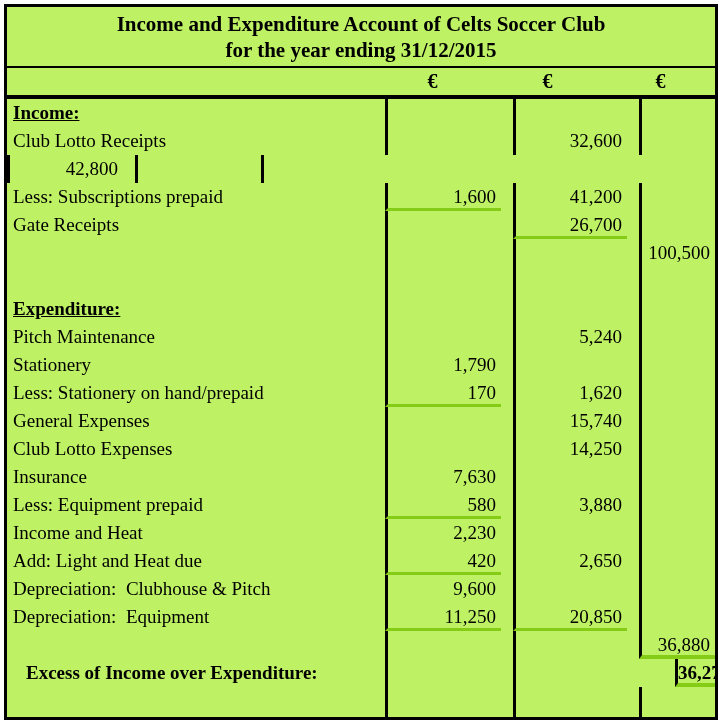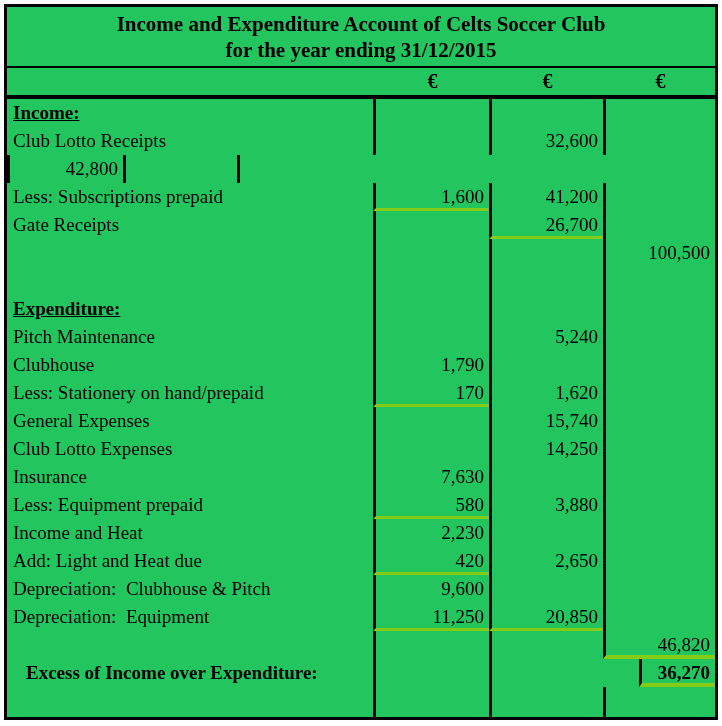--- a/index.html
+++ b/index.html
@@ -17,21 +17,21 @@
   .sheet {
     position: absolute;
     left: 4px;
     top: 4px;
     width: 714px;
     height: 716px;
     box-sizing: border-box;
     border: 3px solid #000000;
     display: flex;
     flex-direction: column;
-    background: #22c55e;
+    background: #bef264;
     justify-content: center;
   }
   .title-block {
     border-bottom: 2px solid #000000;
     padding: 4px 0 3px 0;
   }
   .title-line {
     text-align: center;
     font-weight: bold;
     font-size: 21px;
@@ -55,20 +55,21 @@
   }
   .rows {
     display: flex;
     flex-direction: column;
     flex: 1;
   }
   .row {
     display: flex;
     height: 28px;
     flex: none;
+    gap: 12px;
   }
   .row.fill {
     flex: 1;
   }
   .cell {
     box-sizing: border-box;
     font-size: 19px;
     line-height: 27px;
     overflow: hidden;
   }
@@ -156,21 +157,21 @@
         <div class="cell amt c2"></div>
         <div class="cell amt c3"></div>
       </div>
       <div class="row">
         <div class="cell lbl"><span>Pitch Maintenance</span></div>
         <div class="cell amt c1"></div>
         <div class="cell amt c2">5,240</div>
         <div class="cell amt c3"></div>
       </div>
       <div class="row">
-        <div class="cell lbl"><span>Clubhouse</span></div>
+        <div class="cell lbl"><span>Stationery</span></div>
         <div class="cell amt c1">1,790</div>
         <div class="cell amt c2"></div>
         <div class="cell amt c3"></div>
       </div>
       <div class="row">
         <div class="cell lbl"><span>Less: Stationery on hand/prepaid</span></div>
         <div class="cell amt c1 cut">170</div>
         <div class="cell amt c2">1,620</div>
         <div class="cell amt c3"></div>
       </div>
@@ -219,21 +220,21 @@
       <div class="row">
         <div class="cell lbl"><span>Depreciation:  Equipment</span></div>
         <div class="cell amt c1 cut">11,250</div>
         <div class="cell amt c2 cut">20,850</div>
         <div class="cell amt c3"></div>
       </div>
       <div class="row">
         <div class="cell lbl"><span></span></div>
         <div class="cell amt c1"></div>
         <div class="cell amt c2"></div>
-        <div class="cell amt c3 cut">46,820</div>
+        <div class="cell amt c3 cut">36,880</div>
       </div>
       <div class="row">
         <div class="cell lbl total"><span>Excess of Income over Expenditure:</span></div>
         <div class="cell amt c1"></div>
         <div class="cell amt c2"></div>
         <div class="cell amt c3 cut bold">36,270</div>
       </div>
       <div class="row fill">
         <div class="cell lbl"><span></span></div>
         <div class="cell amt c1"></div>

